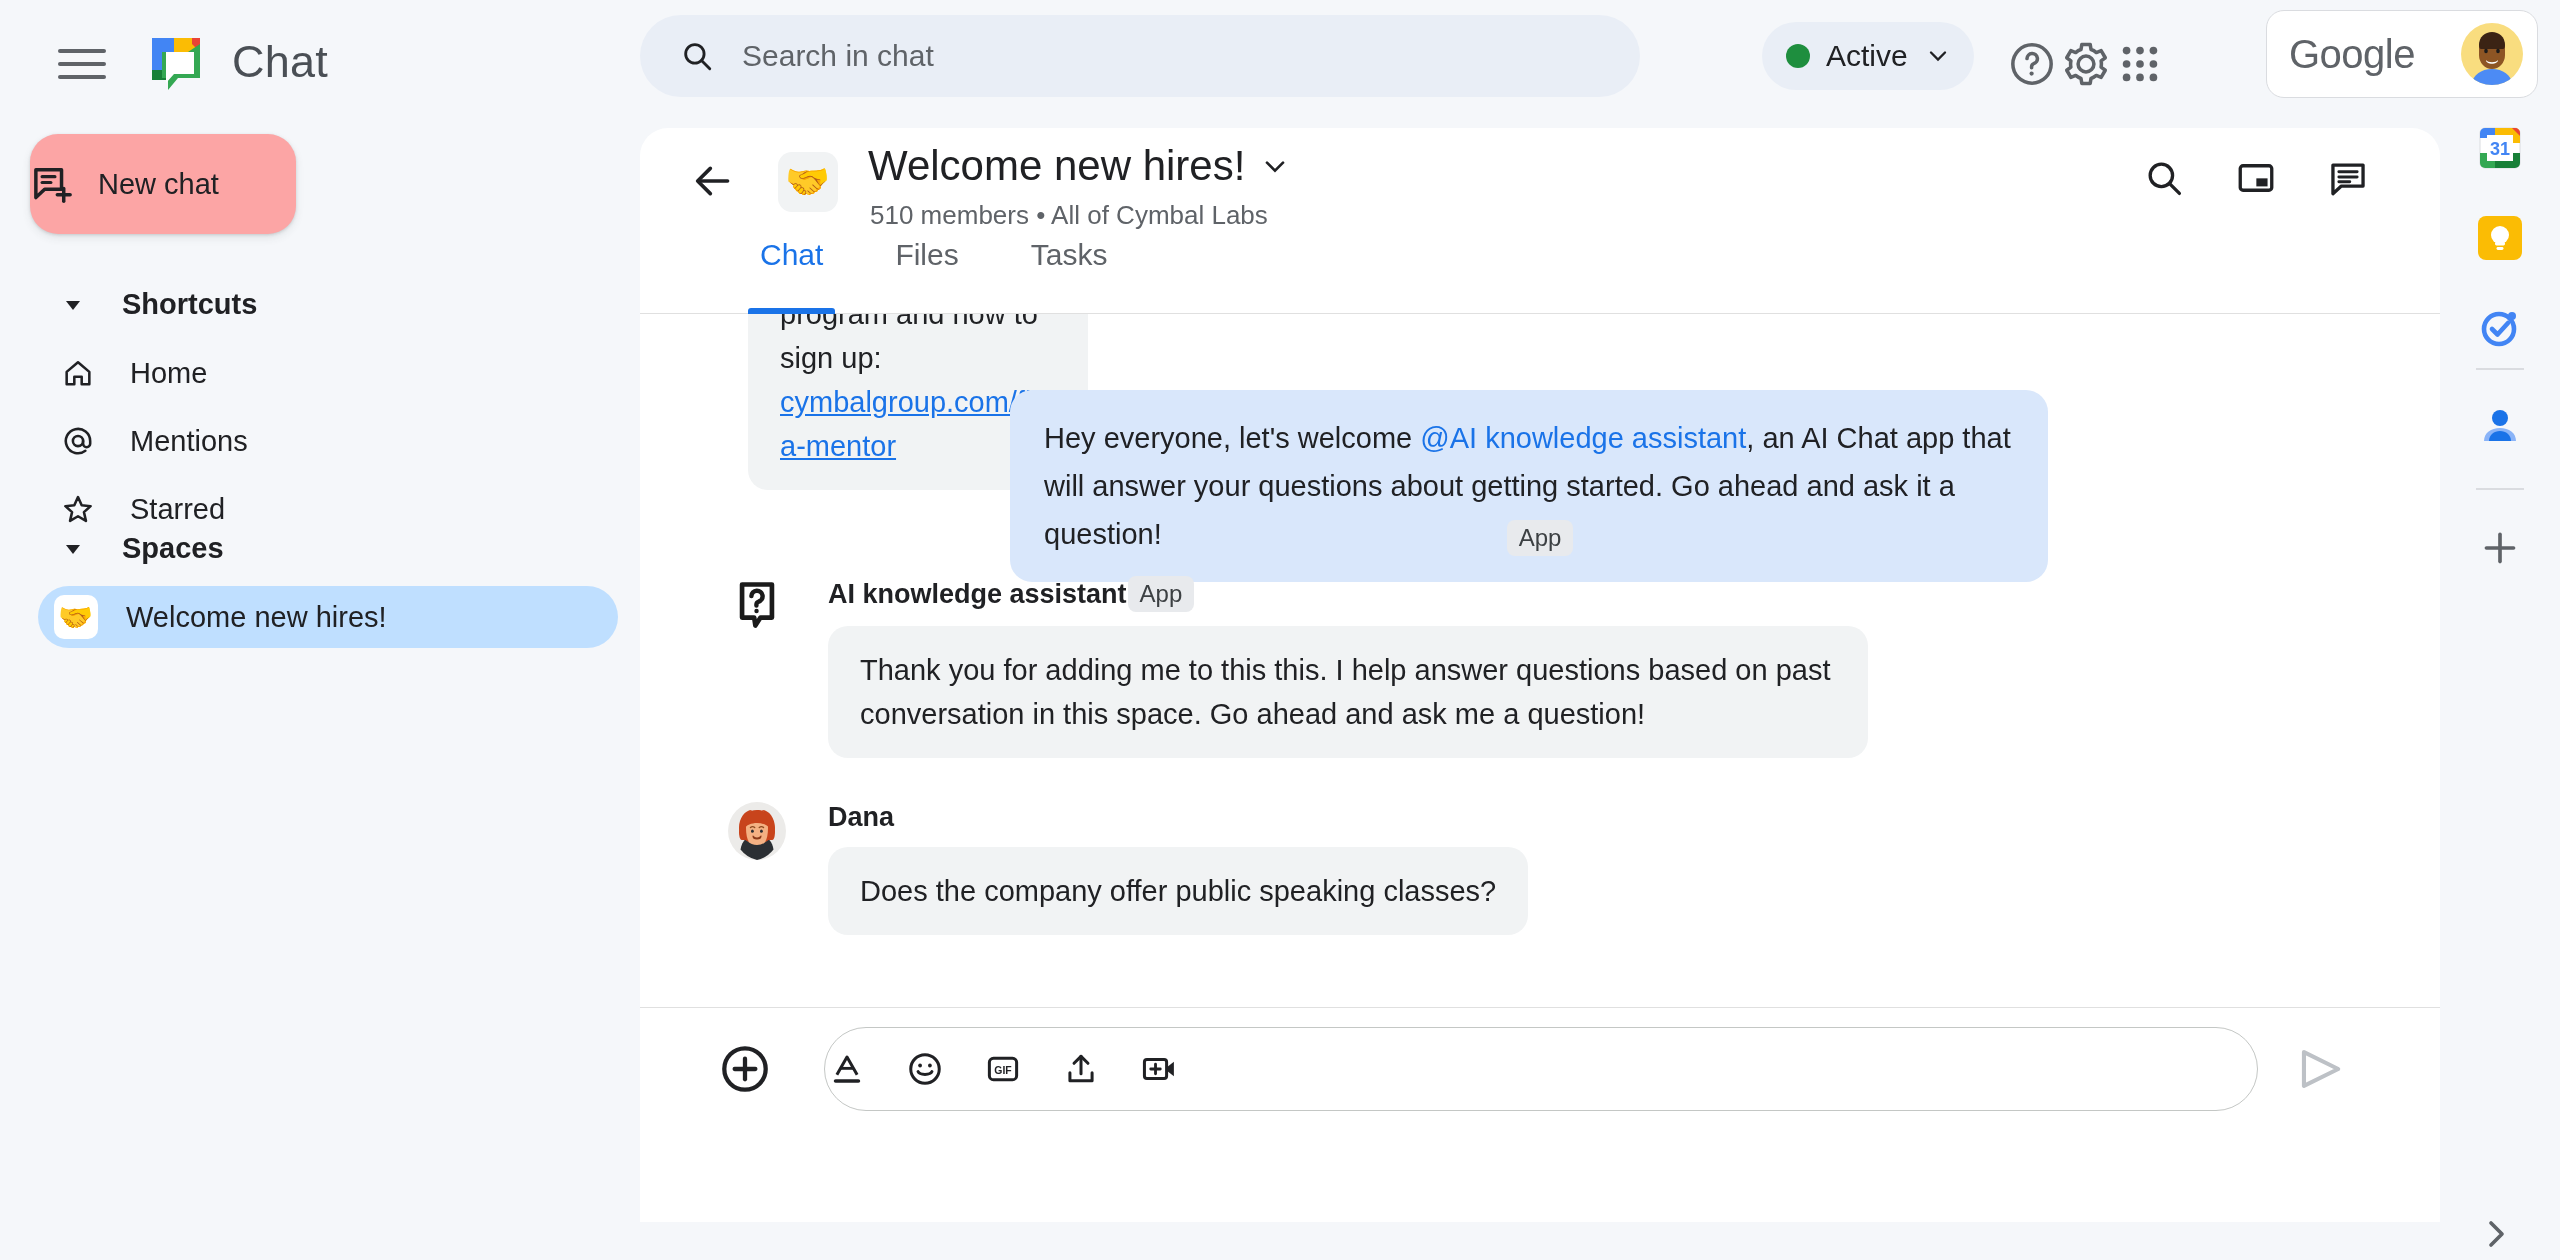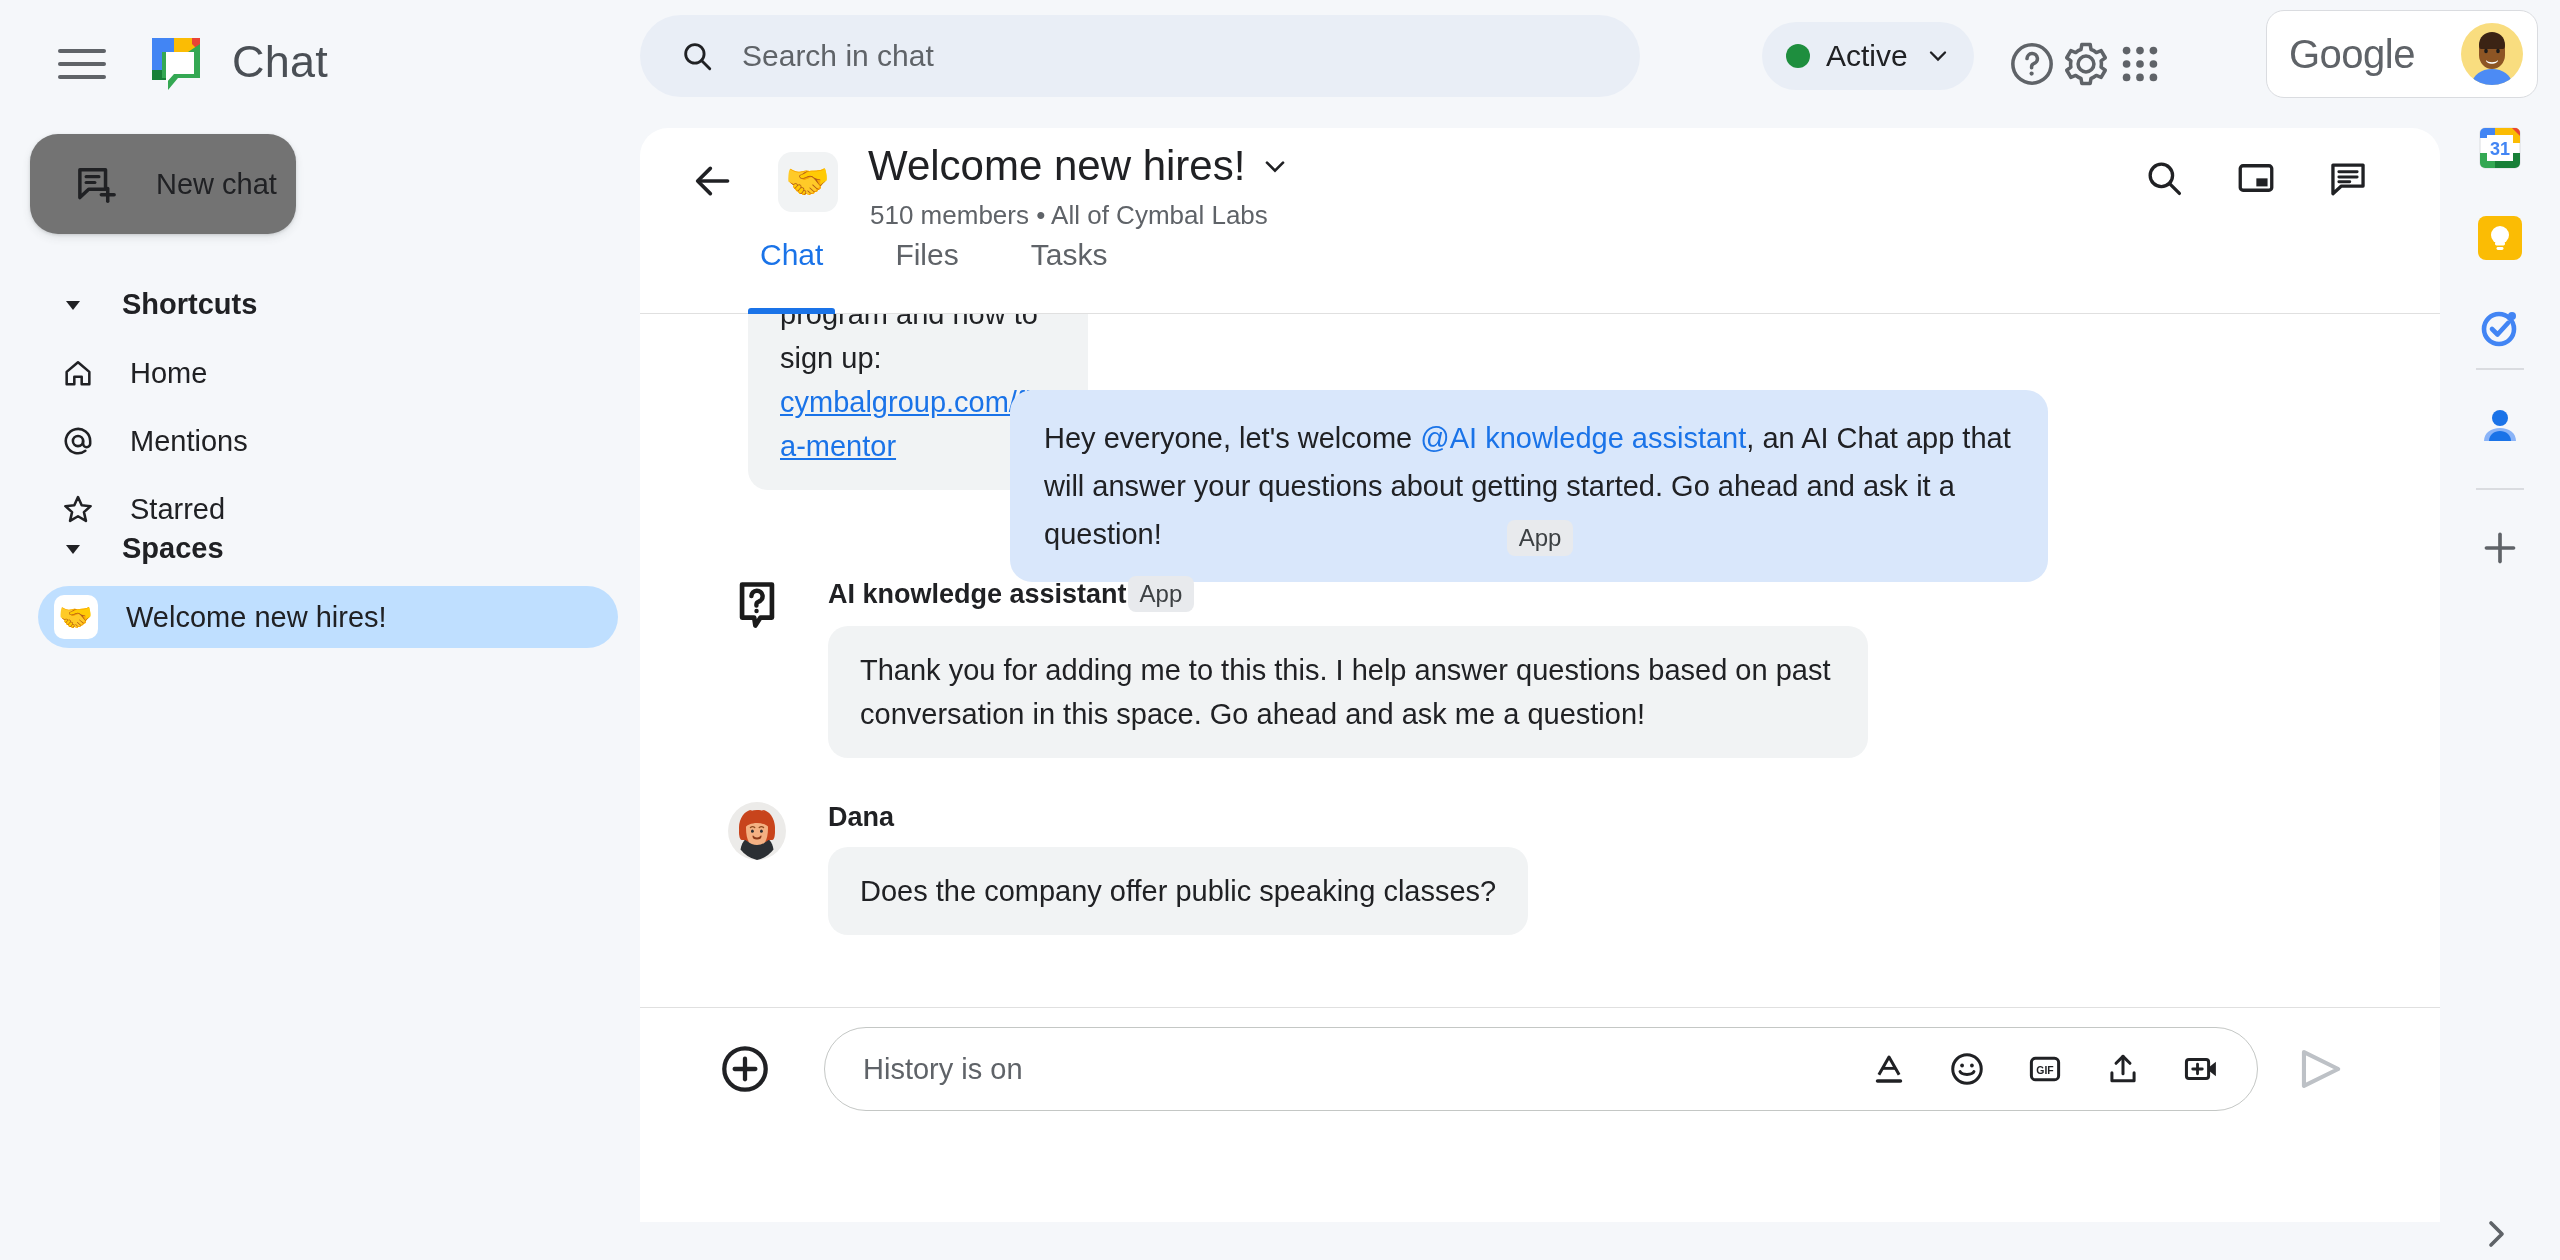--- a/index.html
+++ b/index.html
@@ -153,26 +153,25 @@
     position: absolute;
     left: 0; top: 128px;
     width: 640px;
     height: 1132px;
   }
 
   .new-chat-btn {
     position: absolute;
     left: 30px; top: 6px;
     width: 266px; height: 100px;
-    background: #737373;
+    background: #fca5a5;
     border-radius: 28px;
     display: flex;
     align-items: center;
-    gap: 38px;
-    padding-left: 44px;
+    gap: 24px;
     box-sizing: border-box;
     box-shadow: 0 1px 3px rgba(60,64,67,0.18), 0 4px 8px rgba(60,64,67,0.10);
     cursor: pointer;
   }
   .new-chat-label {
     font-size: 29px;
     color: #202124;
   }
 
   .section-head {
@@ -785,21 +784,20 @@
     <div class="composer">
       <div class="plus-btn">
         <svg width="54" height="54" viewBox="0 0 24 24">
           <circle cx="12" cy="12" r="9.2" fill="none" stroke="#202124" stroke-width="1.9"></circle>
           <line x1="12" y1="7.4" x2="12" y2="16.6" stroke="#202124" stroke-width="1.9" stroke-linecap="round"></line>
           <line x1="7.4" y1="12" x2="16.6" y2="12" stroke="#202124" stroke-width="1.9" stroke-linecap="round"></line>
         </svg>
       </div>
 
       <div class="composer-box">
-        <input class="composer-input" type="text" placeholder="History is on" style="">
         <div class="composer-tools">
           <div class="tool-btn">
             <svg width="38" height="38" viewBox="0 0 24 24">
               <path d="M5.6 15.6 12 4.4l6.4 11.2" fill="none" stroke="#202124" stroke-width="1.9" stroke-linejoin="round"></path>
               <line x1="8.1" y1="11.6" x2="15.9" y2="11.6" stroke="#202124" stroke-width="1.8"></line>
               <line x1="4.8" y1="19.6" x2="19.2" y2="19.6" stroke="#202124" stroke-width="2.3" stroke-linecap="round"></line>
             </svg>
           </div>
           <div class="tool-btn">
             <svg width="38" height="38" viewBox="0 0 24 24">

